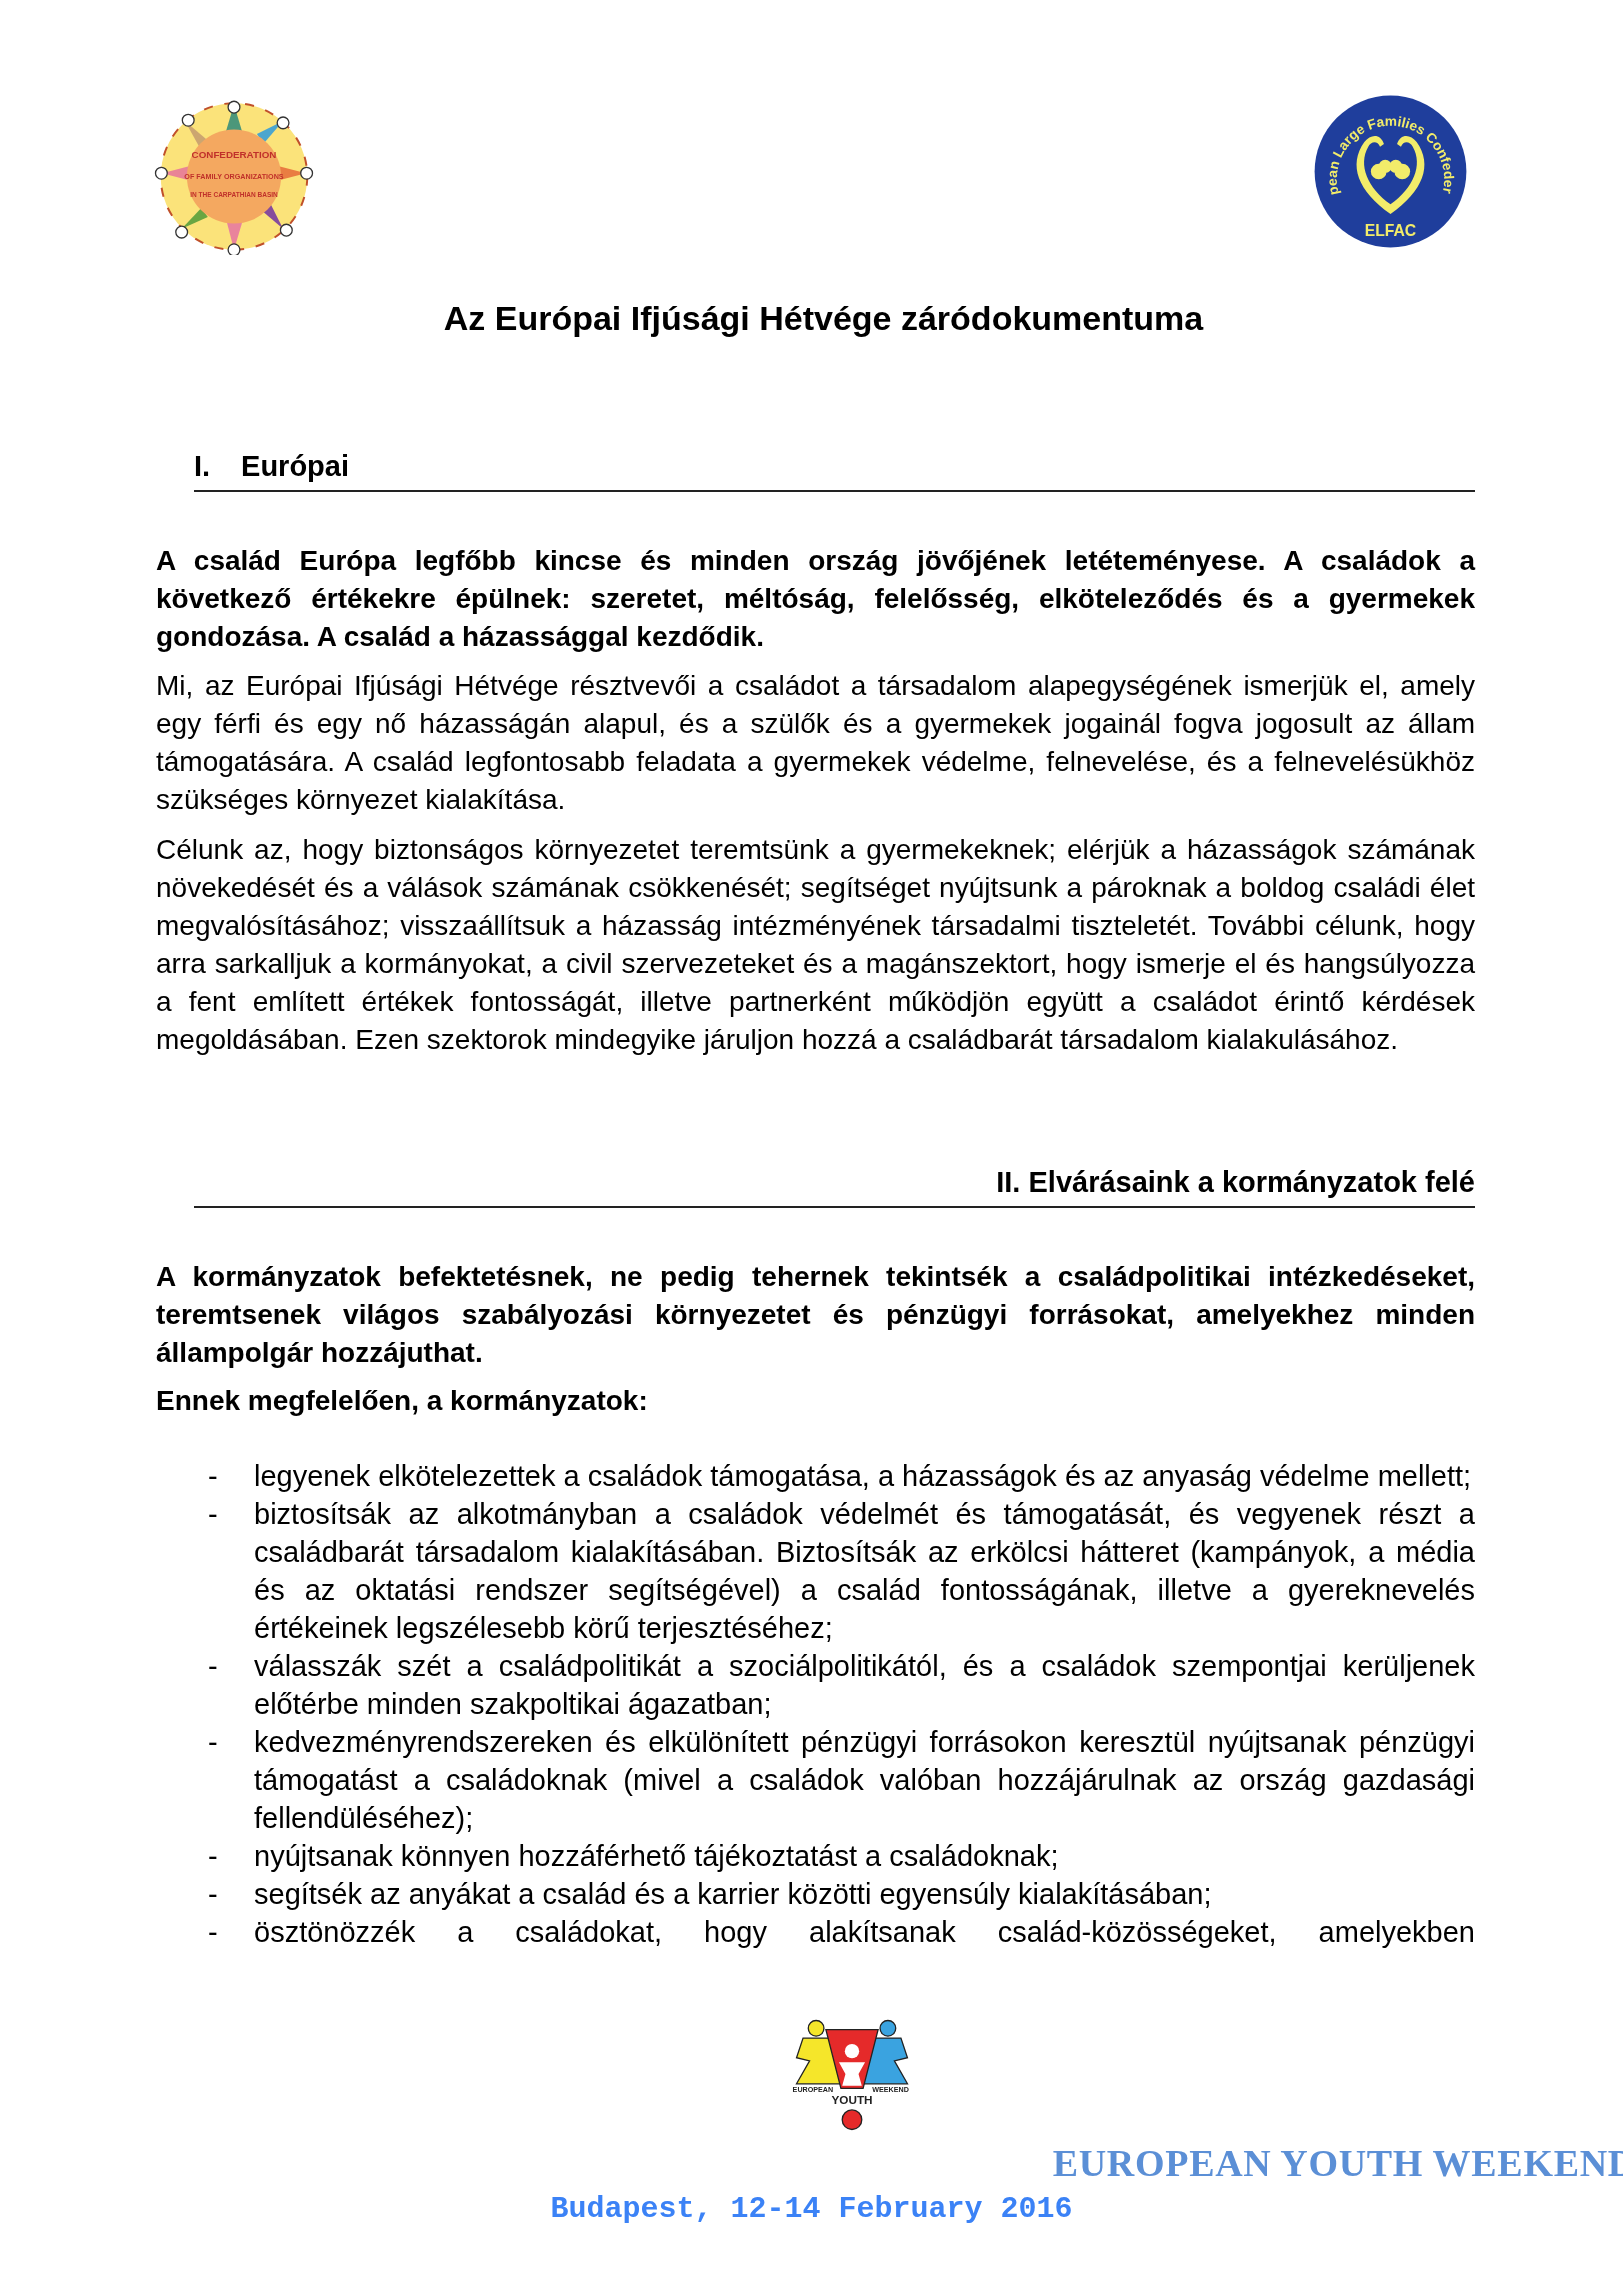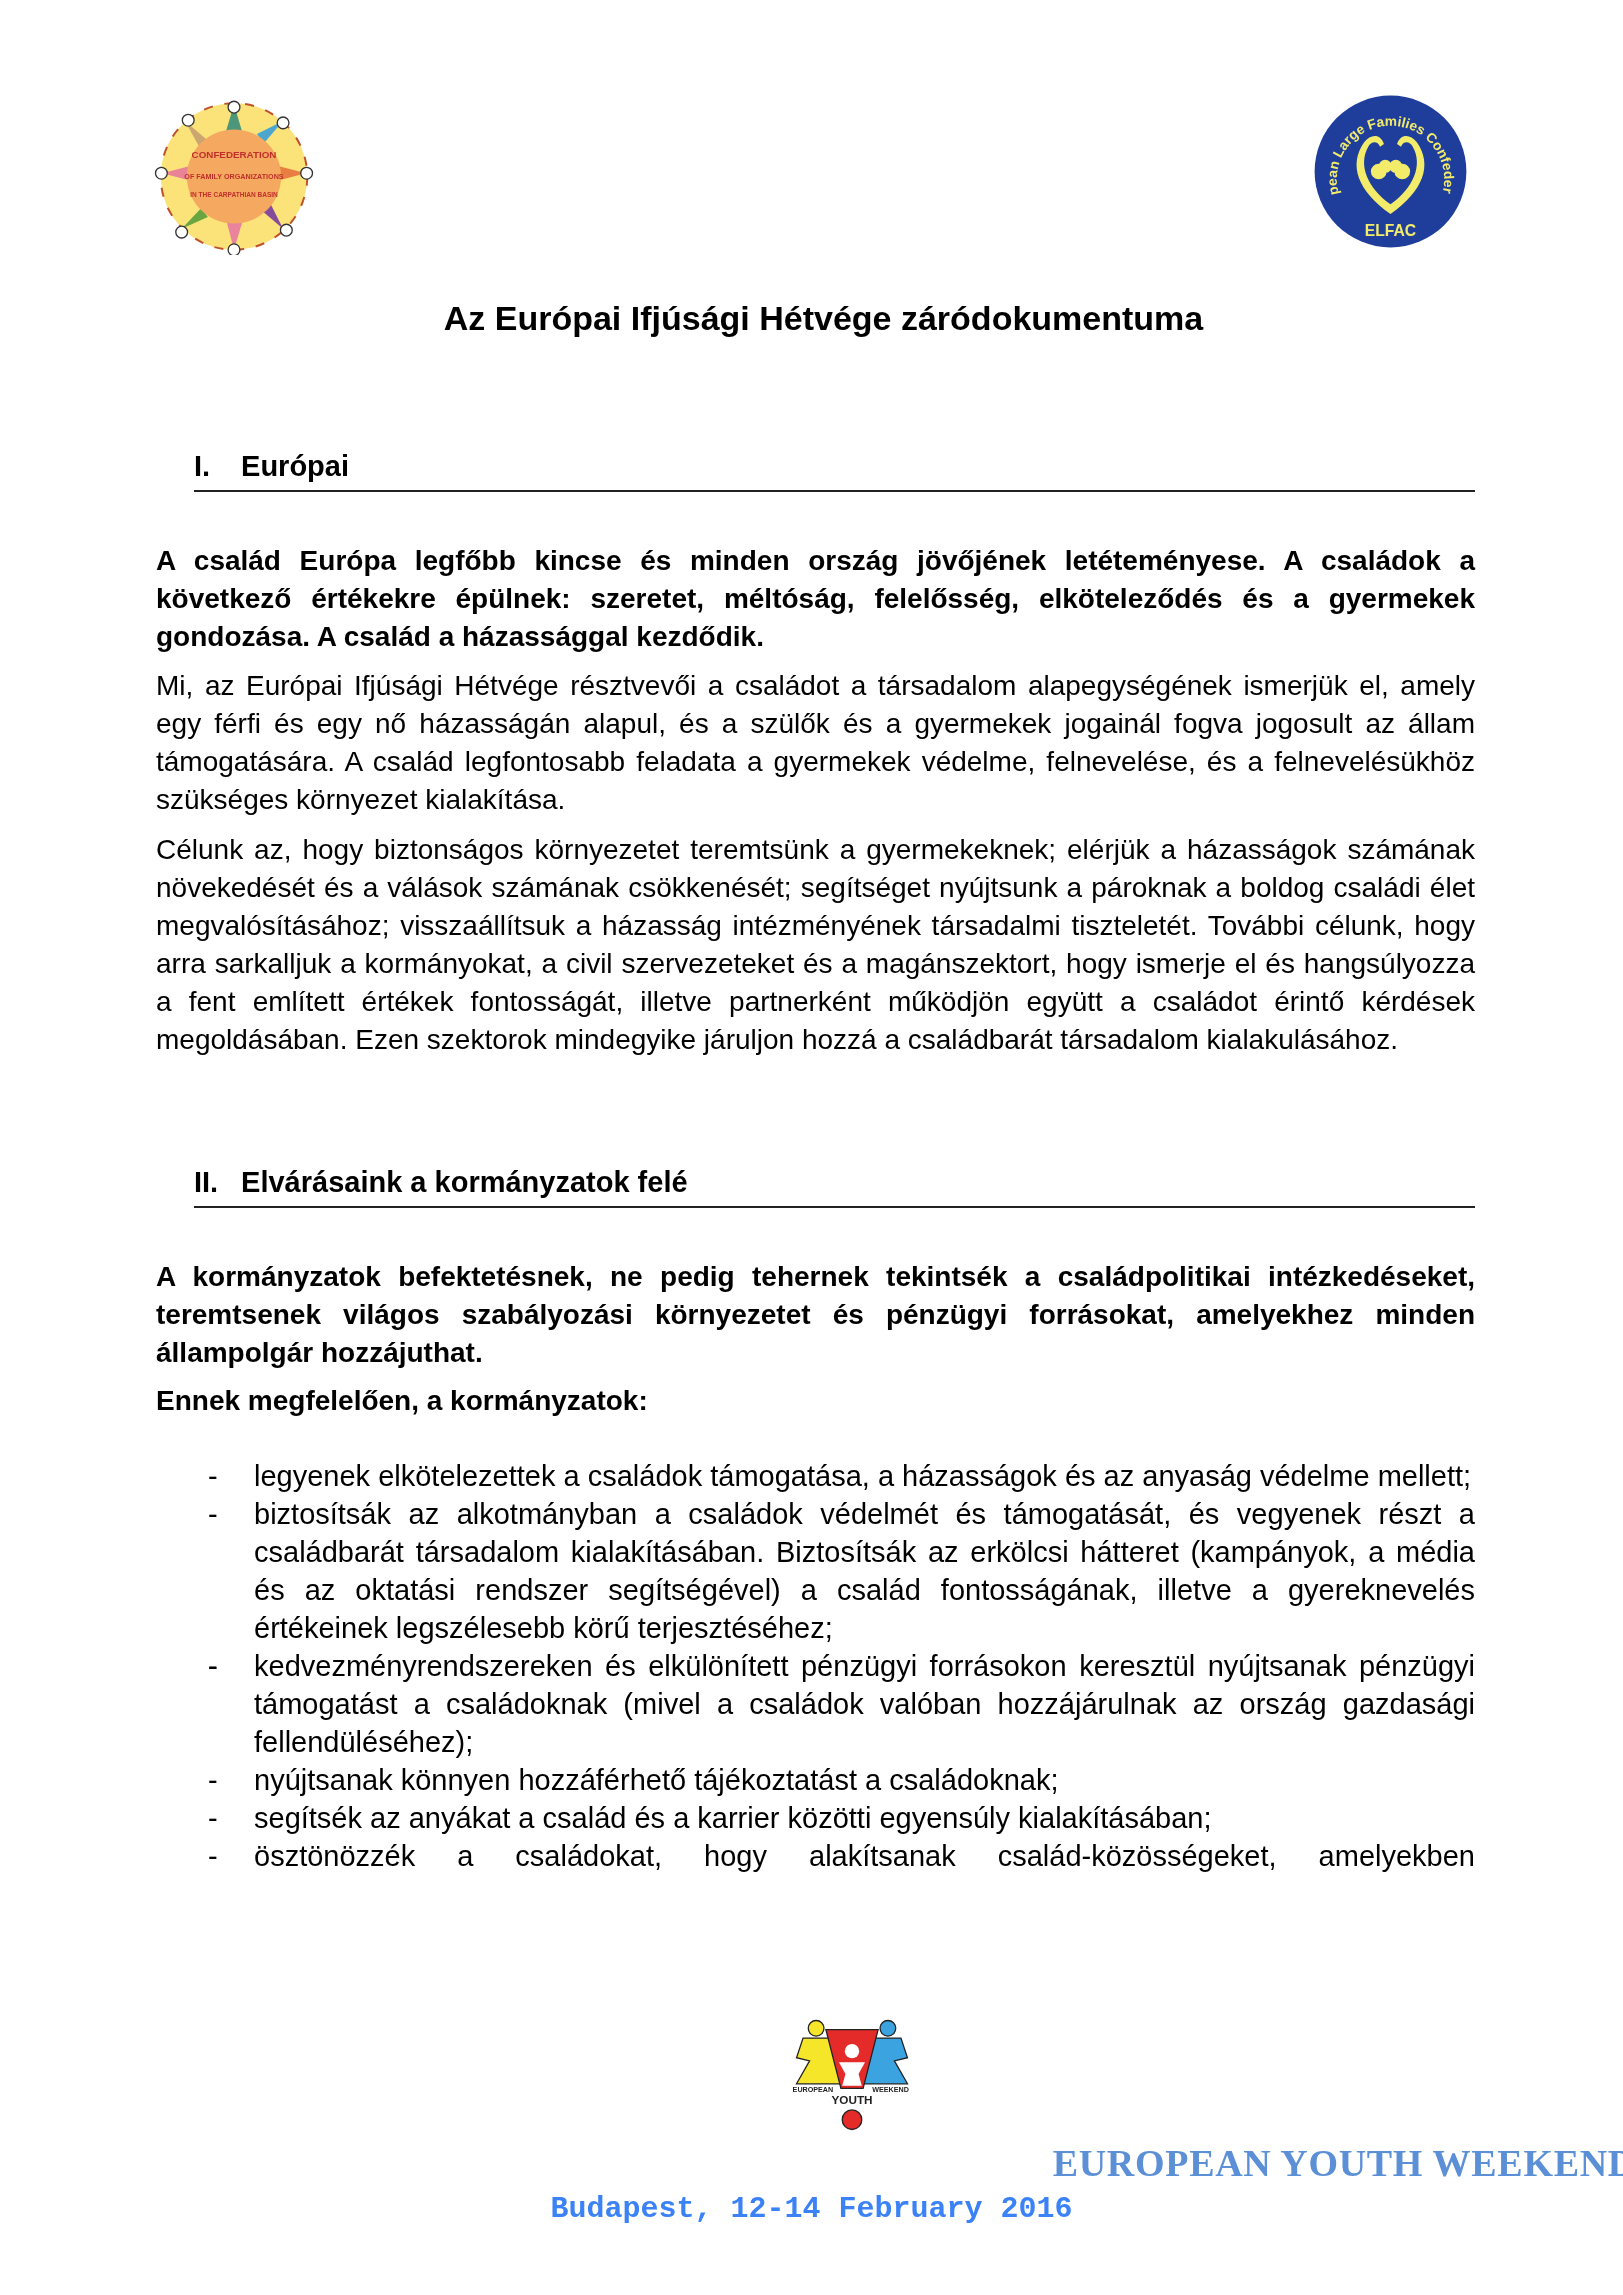--- a/index.html
+++ b/index.html
@@ -80,32 +80,32 @@
 
 <div class="sec-head" style="top:450px;">
   <span class="num">I.</span>
   <span>Európai</span>
 </div>
 
 <p class="para bold" style="top:542px; margin:0;">A család Európa legfőbb kincse és minden ország jövőjének letéteményese. A családok a következő értékekre épülnek: szeretet, méltóság, felelősség, elköteleződés és a gyermekek gondozása. A család a házassággal kezdődik.</p>
 <p class="para" style="top:667px; margin:0;">Mi, az Európai Ifjúsági Hétvége résztvevői a családot a társadalom alapegységének ismerjük el, amely egy férfi és egy nő házasságán alapul, és a szülők és a gyermekek jogainál fogva jogosult az állam támogatására. A család legfontosabb feladata a gyermekek védelme, felnevelése, és a felnevelésükhöz szükséges környezet kialakítása.</p>
 <p class="para" style="top:831px; margin:0;">Célunk az, hogy biztonságos környezetet teremtsünk a gyermekeknek; elérjük a házasságok számának növekedését és a válások számának csökkenését; segítséget nyújtsunk a pároknak a boldog családi élet megvalósításához; visszaállítsuk a házasság intézményének társadalmi tiszteletét. További célunk, hogy arra sarkalljuk a kormányokat, a civil szervezeteket és a magánszektort, hogy ismerje el és hangsúlyozza a fent említett értékek fontosságát, illetve partnerként működjön együtt a családot érintő kérdések megoldásában. Ezen szektorok mindegyike járuljon hozzá a családbarát társadalom kialakulásához.</p>
 
-<div class="sec-head" style="top:1166px;">
+<div class="sec-head" style="top:1166px;text-align:right;">
   <span class="num">II.</span>
   <span>Elvárásaink a kormányzatok felé</span>
 </div>
 
 <p class="para bold" style="top:1258px; margin:0;">A kormányzatok befektetésnek, ne pedig tehernek tekintsék a családpolitikai intézkedéseket, teremtsenek világos szabályozási környezetet és pénzügyi forrásokat, amelyekhez minden állampolgár hozzájuthat.</p>
 <p class="para bold" style="top:1382px; margin:0;">Ennek megfelelően, a kormányzatok:</p>
 
 <ul class="list" style="top:1457px;">
   <li><span class="dash">-</span><span>legyenek elkötelezettek a családok támogatása, a házasságok és az anyaság védelme mellett;</span></li>
   <li><span class="dash">-</span><span>biztosítsák az alkotmányban a családok védelmét és támogatását, és vegyenek részt a családbarát társadalom kialakításában. Biztosítsák az erkölcsi hátteret (kampányok, a média és az oktatási rendszer segítségével) a család fontosságának, illetve a gyereknevelés értékeinek legszélesebb körű terjesztéséhez;</span></li>
-  <li><span class="dash">-</span></li>
+  <li><span class="dash">-</span><span>válasszák szét a családpolitikát a szociálpolitikától, és a családok szempontjai kerüljenek előtérbe minden szakpoltikai ágazatban;</span></li>
   <li><span class="dash">-</span><span>kedvezményrendszereken és elkülönített pénzügyi forrásokon keresztül nyújtsanak pénzügyi támogatást a családoknak (mivel a családok valóban hozzájárulnak az ország gazdasági fellendüléséhez);</span></li>
   <li><span class="dash">-</span><span>nyújtsanak könnyen hozzáférhető tájékoztatást a családoknak;</span></li>
   <li><span class="dash">-</span><span>segítsék az anyákat a család és a karrier közötti egyensúly kialakításában;</span></li>
   <li style="text-align-last: justify;"><span class="dash">-</span><span>ösztönözzék a családokat, hogy alakítsanak család-közösségeket, amelyekben</span></li>
 </ul>
 
 <div class="footer-logo">
   <svg width="124" height="118" viewBox="0 0 190 180">
     <circle cx="40" cy="20" r="12" fill="#f5e62a" stroke="#222" stroke-width="2"></circle>
     <circle cx="150" cy="20" r="12" fill="#3aa3e0" stroke="#222" stroke-width="2"></circle>

